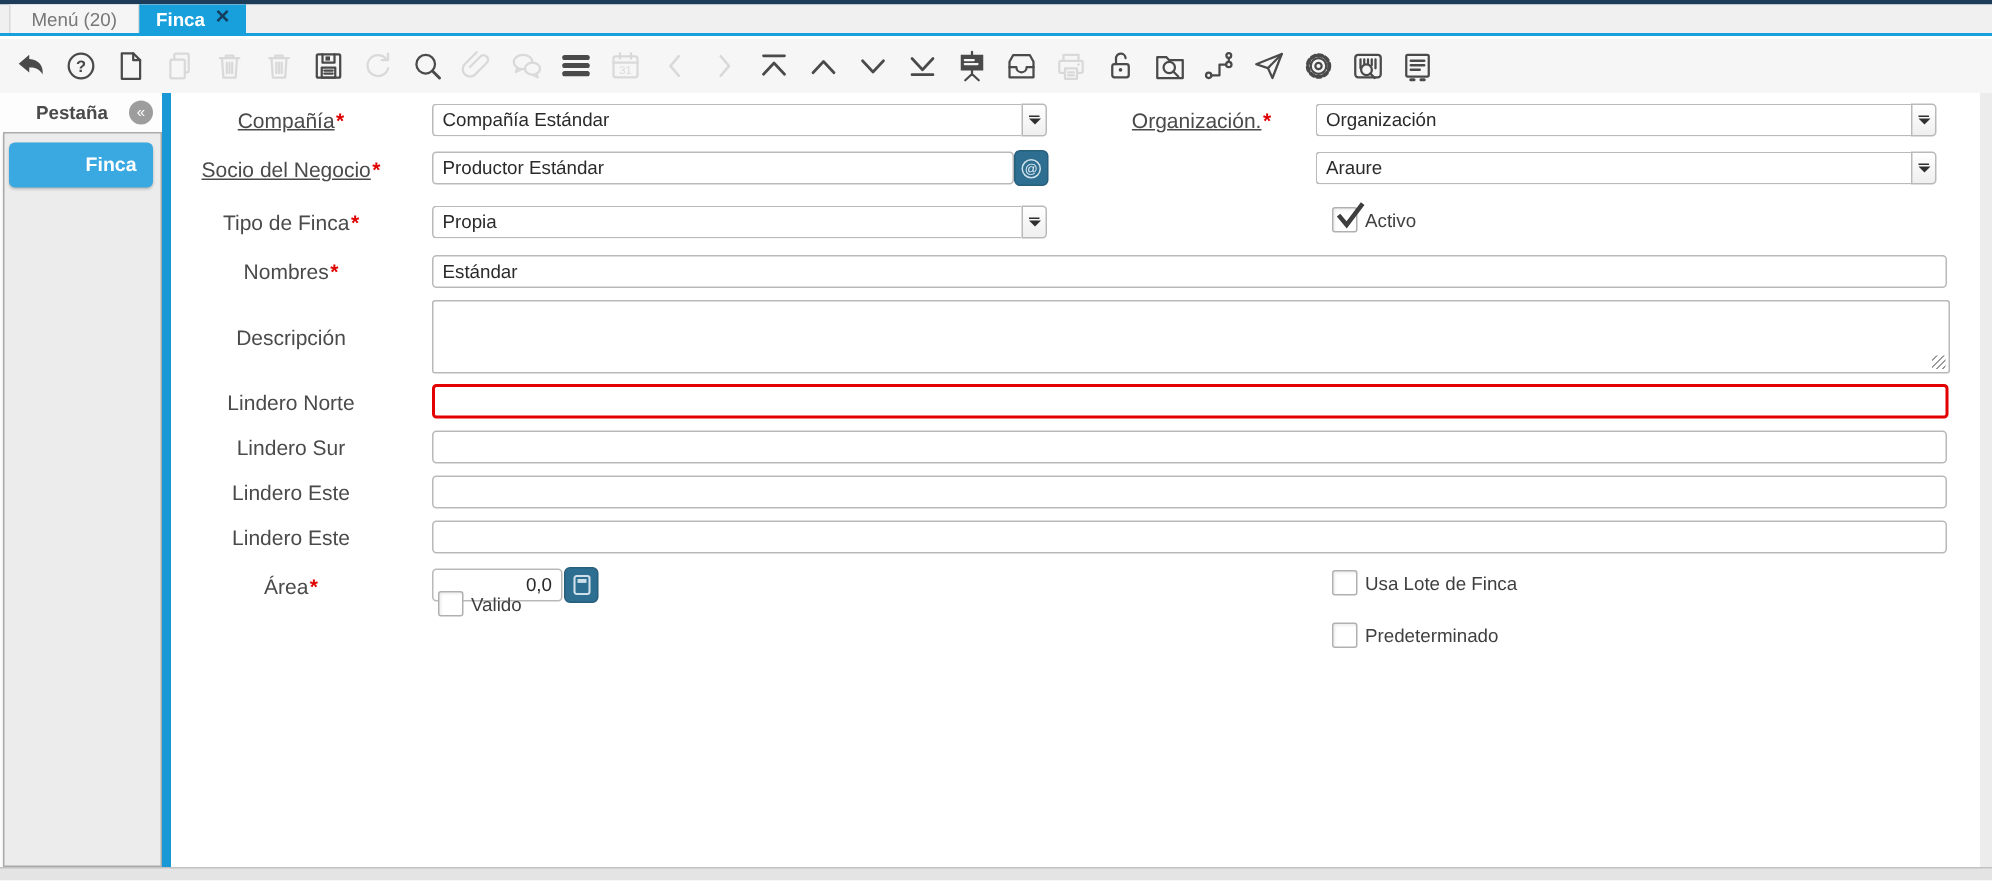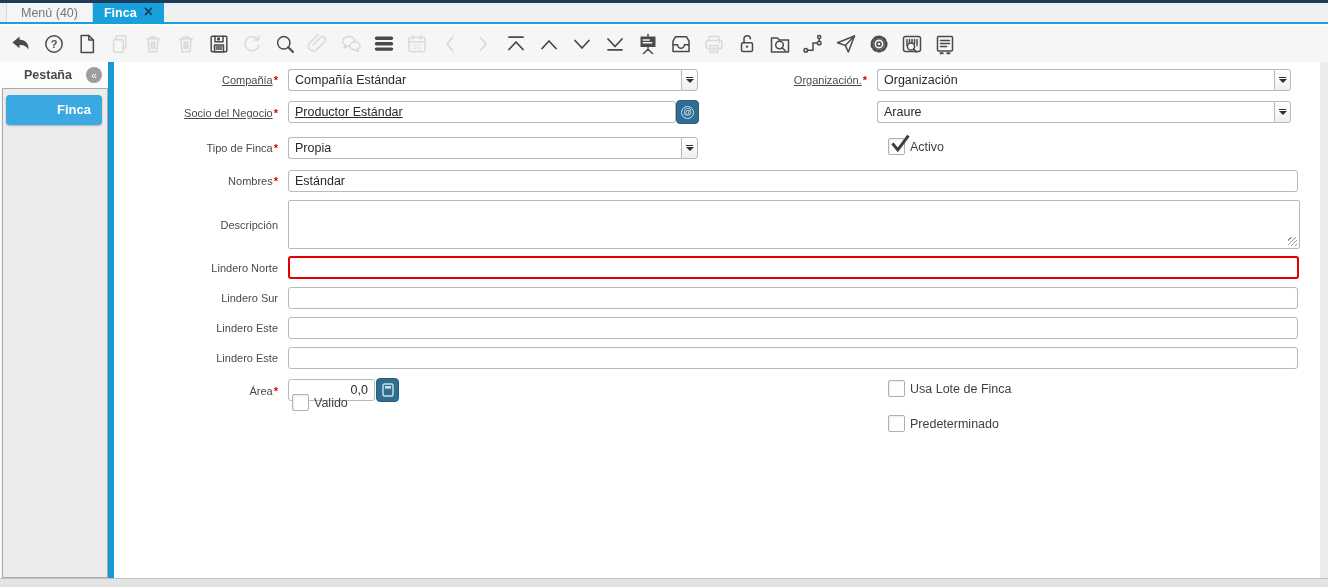--- a/index.html
+++ b/index.html
@@ -35,21 +35,21 @@
   .side-item { position:absolute; left:3px; top:6px; width:96px; height:30px; background:#3aa9e1;
     border-radius:4px; color:#fff; font-weight:bold; font-size:13px; text-align:right;
     line-height:30px; padding-right:11px; cursor:pointer; box-shadow:0 1px 2px rgba(0,0,0,.25); }
   .splitter { position:absolute; left:108px; top:62px; width:6px; height:518px; background:#1899d6; cursor:col-resize; }
 
   
   .bottomstrip { position:absolute; left:0; top:578px; width:1328px; height:9px; background:#e4e4e4; border-top:1px solid #c2c2c2; }
   .rightgutter { position:absolute; left:1320px; top:62px; width:8px; height:516px; background:#ececec; }
 
   
-  .lbl { position:absolute; font-size:11px; color:#4a4a4a; text-align:right; line-height:15px; }
+  .lbl { position:absolute; font-size:14px; color:#4a4a4a; text-align:center; line-height:15px; }
   .lbl .u { text-decoration:underline; cursor:pointer; }
   .req { color:#e00000; font-weight:bold; margin-left:1px; }
   .ti { position:absolute; height:22px; border:1px solid #b9b9b9; border-radius:3px; padding:0 6px;
     font-size:12.5px; color:#2a2a2a; font-family:inherit; background:#fff; }
   .ti.err { border:2px solid #e30000; height:23px; }
   .ti.num { text-align:right; }
   textarea.ta { position:absolute; border:1px solid #b9b9b9; border-radius:2px; resize:none;
     font-size:12.5px; font-family:inherit; padding:3px 6px; }
   .grip { position:absolute; width:9px; height:9px;
     background:repeating-linear-gradient(135deg,transparent 0 2px,#999 2px 3px); }
@@ -75,21 +75,21 @@
 </style>
 </head>
 <body>
 
 <div id="app">
 
   <div class="topstrip"></div>
 
   <div class="tabbar">
     <div class="tab" style="margin-left:6px">
-      <span>Menú (40)</span>
+      <span>Menú (20)</span>
     </div>
     <div class="tab active">
       <span>Finca</span>
       <span class="close">×</span>
     </div>
   </div>
 
   <div class="toolbar">
       <button class="tbi">
         <svg viewBox="0 0 24 24" fill="none" stroke="currentColor" stroke-width="1.5" stroke-linecap="round" stroke-linejoin="round">
@@ -335,21 +335,21 @@
       </span>
   </div>
   <div class="combo" style="left:877px;top:69px;width:414px">
     <input value="Organización" style="">
     <span class="cbtn">
         <span class="bar"></span>
         <span class="arr"></span>
       </span>
   </div>
 
-  <input class="ti" style="left: 288px; top: 101px; width: 388px; text-decoration: underline;" value="Productor Estándar">
+  <input class="ti" style="left: 288px; top: 101px; width: 388px;" value="Productor Estándar">
   <button class="bbtn" style="left:676px;top:100px">
     <span class="at-circle">@</span>
   </button>
   <div class="combo" style="left:877px;top:101px;width:414px">
     <input value="Araure" style="">
     <span class="cbtn">
         <span class="bar"></span>
         <span class="arr"></span>
       </span>
   </div>

